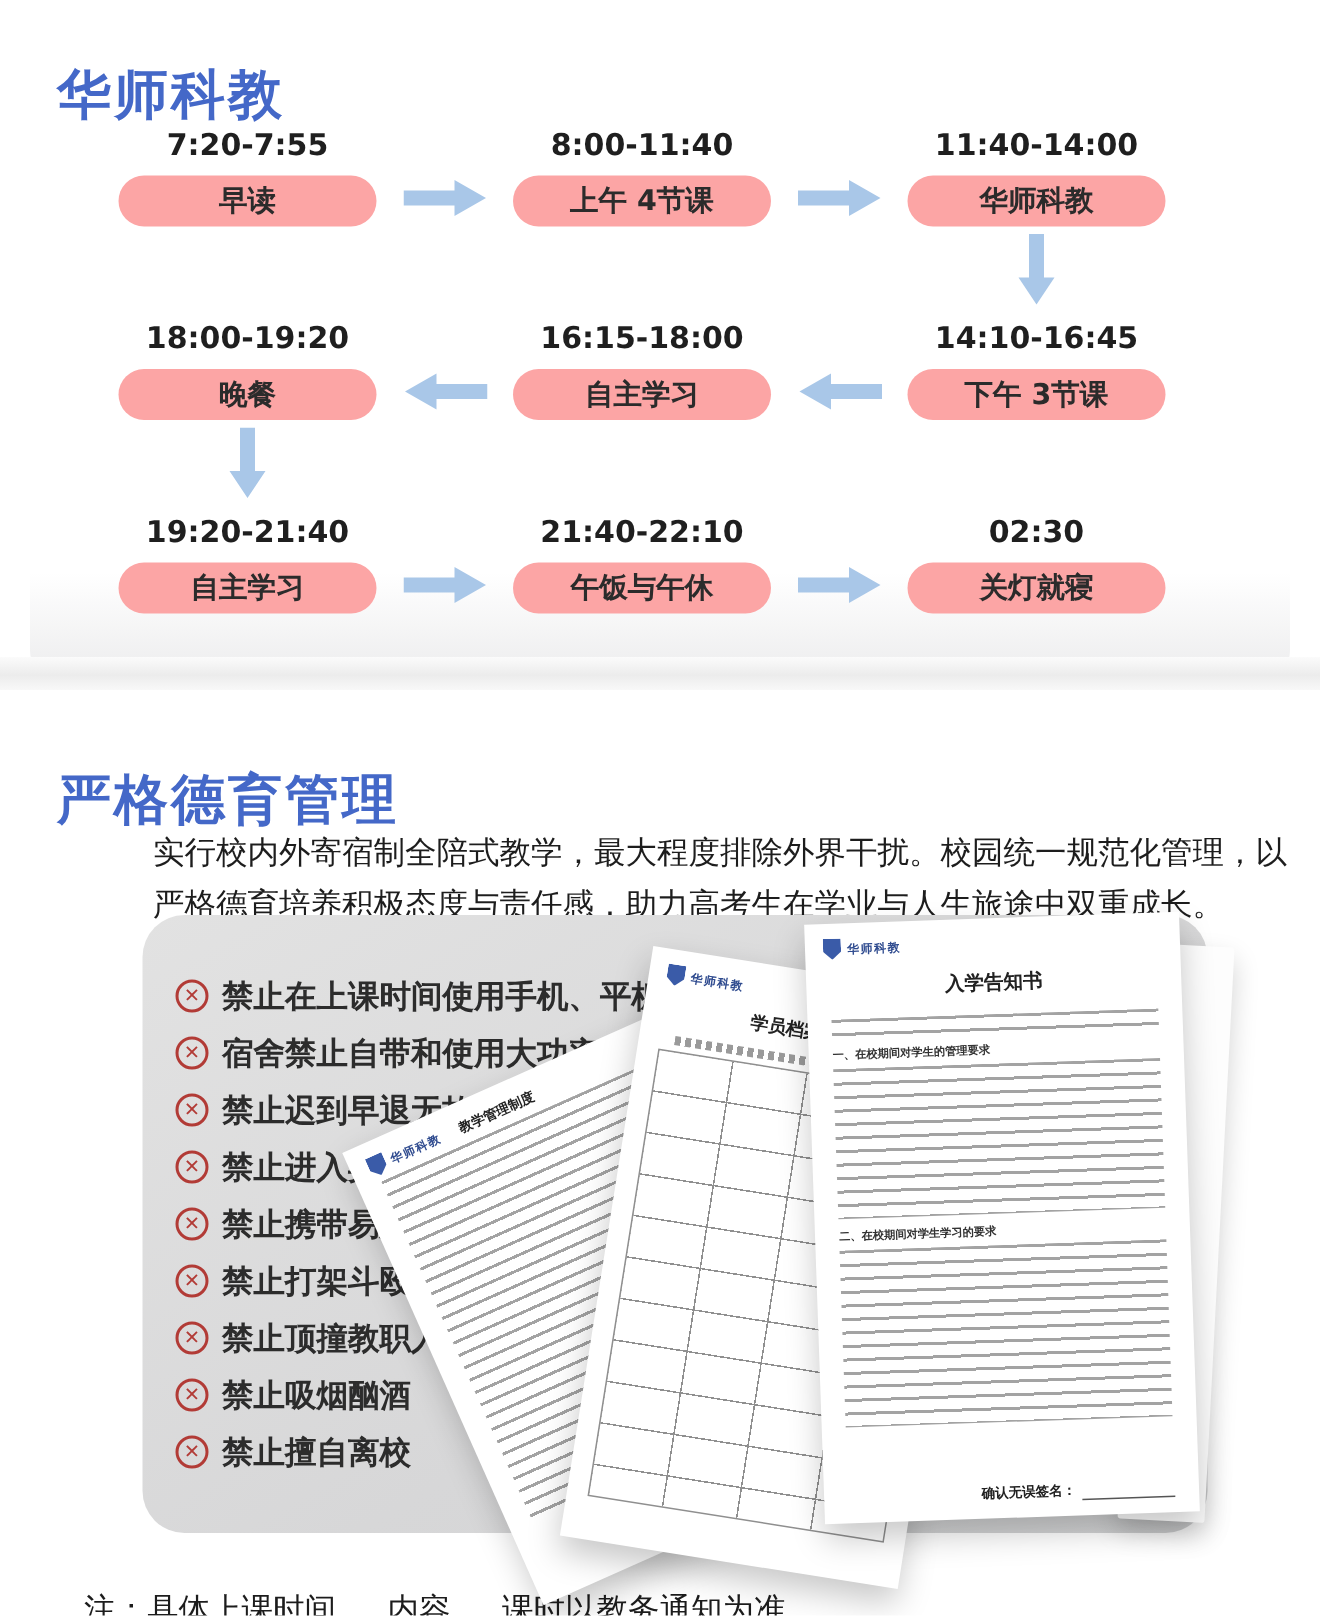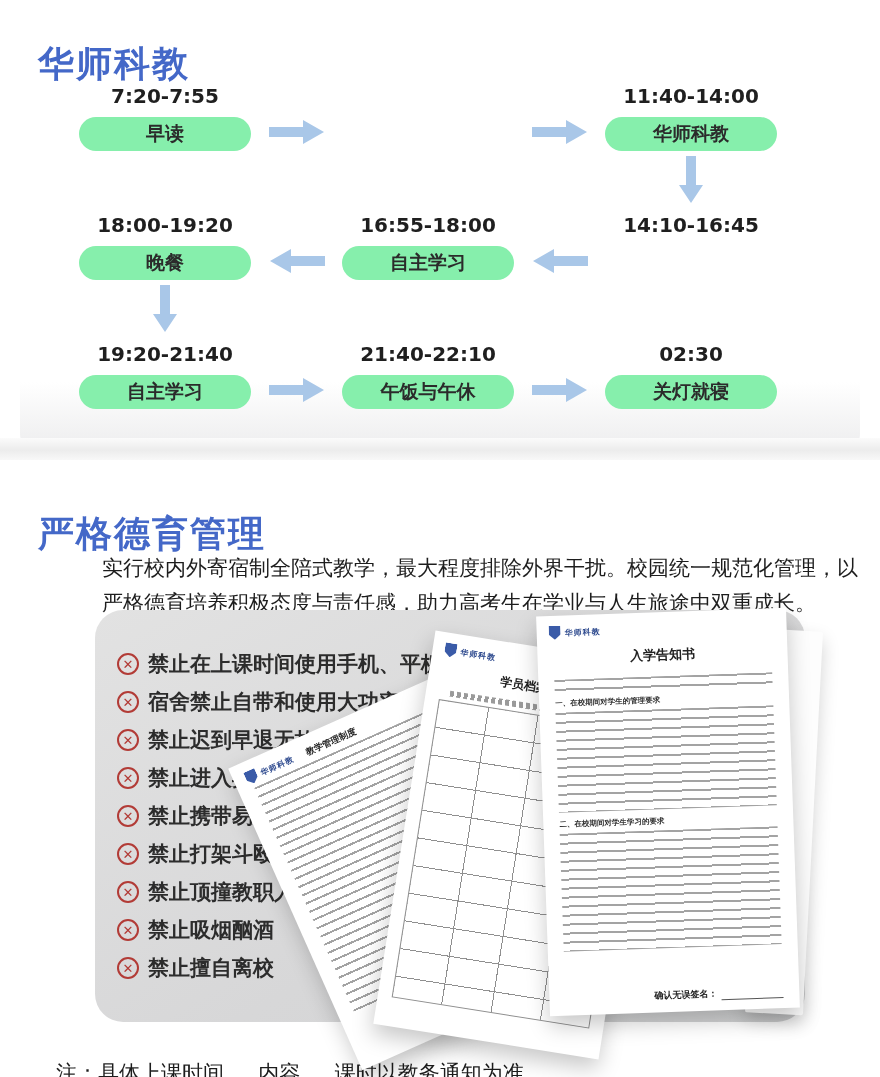--- a/index.html
+++ b/index.html
@@ -10,21 +10,21 @@
   .sec-title{font-size:36px;font-weight:800;color:#4468c8;letter-spacing:2px;line-height:1;}
   #schedule-title{position:absolute;left:38px;top:22px;}
   #discipline-title{position:absolute;left:38px;top:492px;}
 
   
   .flow{position:absolute;left:79px;top:84px;width:698px;
         display:grid;grid-template-columns:172px 91px 172px 91px 172px;
         grid-template-rows:auto 62px auto 62px auto;}
   .station{display:flex;flex-direction:column;align-items:center;}
   .time{font-size:20px;font-weight:700;color:#1f1f1f;margin-bottom:9px;white-space:nowrap;}
-  .pill{width:100%;height:34px;border-radius:17px;background:#86efac;
+  .pill{width:100%;height:34px;border-radius:17px;background:#fca5a5;
         display:flex;align-items:center;justify-content:center;
         font-size:19px;font-weight:700;color:#2b2b2b;white-space:nowrap;}
   .h-arrow{align-self:end;justify-self:center;margin-bottom:6px;}
   .h-arrow svg{display:block;}
   .arrow-fill{fill:#a9c7e8;}
   .flip{transform:scaleX(-1);}
   .v-arrow{justify-self:center;align-self:center;}
   .r1{grid-row:1;} .r2{grid-row:2;} .r3{grid-row:3;} .r4{grid-row:4;} .r5{grid-row:5;text-align:center;}
   .c1{grid-column:1;} .c2{grid-column:2;} .c3{grid-column:3;} .c4{grid-column:4;} .c5{grid-column:5;}
   .schedule-canvas{position:absolute;left:20px;top:72px;width:840px;height:378px;
@@ -86,20 +86,24 @@
 
   <div class="station r1 c1">
     <div class="time">7:20-7:55</div>
     <div class="pill">早读</div>
   </div>
   <div class="h-arrow r1 c2">
     <svg width="56" height="26" viewBox="0 0 56 26">
         <polygon class="arrow-fill" points="0,8 34,8 34,1 55,13 34,25 34,18 0,18"></polygon>
       </svg>
   </div>
+  <div class="station r1 c3">
+    <div class="time">8:00-11:40</div>
+    <div class="pill">上午 4节课</div>
+  </div>
   <div class="h-arrow r1 c4">
     <svg width="56" height="26" viewBox="0 0 56 26">
         <polygon class="arrow-fill" points="0,8 34,8 34,1 55,13 34,25 34,18 0,18"></polygon>
       </svg>
   </div>
   <div class="station r1 c5">
     <div class="time">11:40-14:00</div>
     <div class="pill">华师科教</div>
   </div>
 
@@ -112,30 +116,31 @@
   <div class="station r3 c1">
     <div class="time">18:00-19:20</div>
     <div class="pill">晚餐</div>
   </div>
   <div class="h-arrow r3 c2">
     <svg class="flip" width="56" height="26" viewBox="0 0 56 26">
         <polygon class="arrow-fill" points="0,8 34,8 34,1 55,13 34,25 34,18 0,18"></polygon>
       </svg>
   </div>
   <div class="station r3 c3">
-    <div class="time">16:55-18:00</div>
+    <div class="time">16:15-18:00</div>
     <div class="pill">自主学习</div>
   </div>
   <div class="h-arrow r3 c4">
     <svg class="flip" width="56" height="26" viewBox="0 0 56 26">
         <polygon class="arrow-fill" points="0,8 34,8 34,1 55,13 34,25 34,18 0,18"></polygon>
       </svg>
   </div>
   <div class="station r3 c5">
     <div class="time">14:10-16:45</div>
+    <div class="pill">下午 3节课</div>
   </div>
 
   <div class="v-arrow r4 c1">
     <svg width="26" height="48" viewBox="0 0 26 48">
         <polygon class="arrow-fill" points="8,0 18,0 18,29 25,29 13,47 1,29 8,29"></polygon>
       </svg>
   </div>
 
   <div class="station r5 c1">
     <div class="time">19:20-21:40</div>

